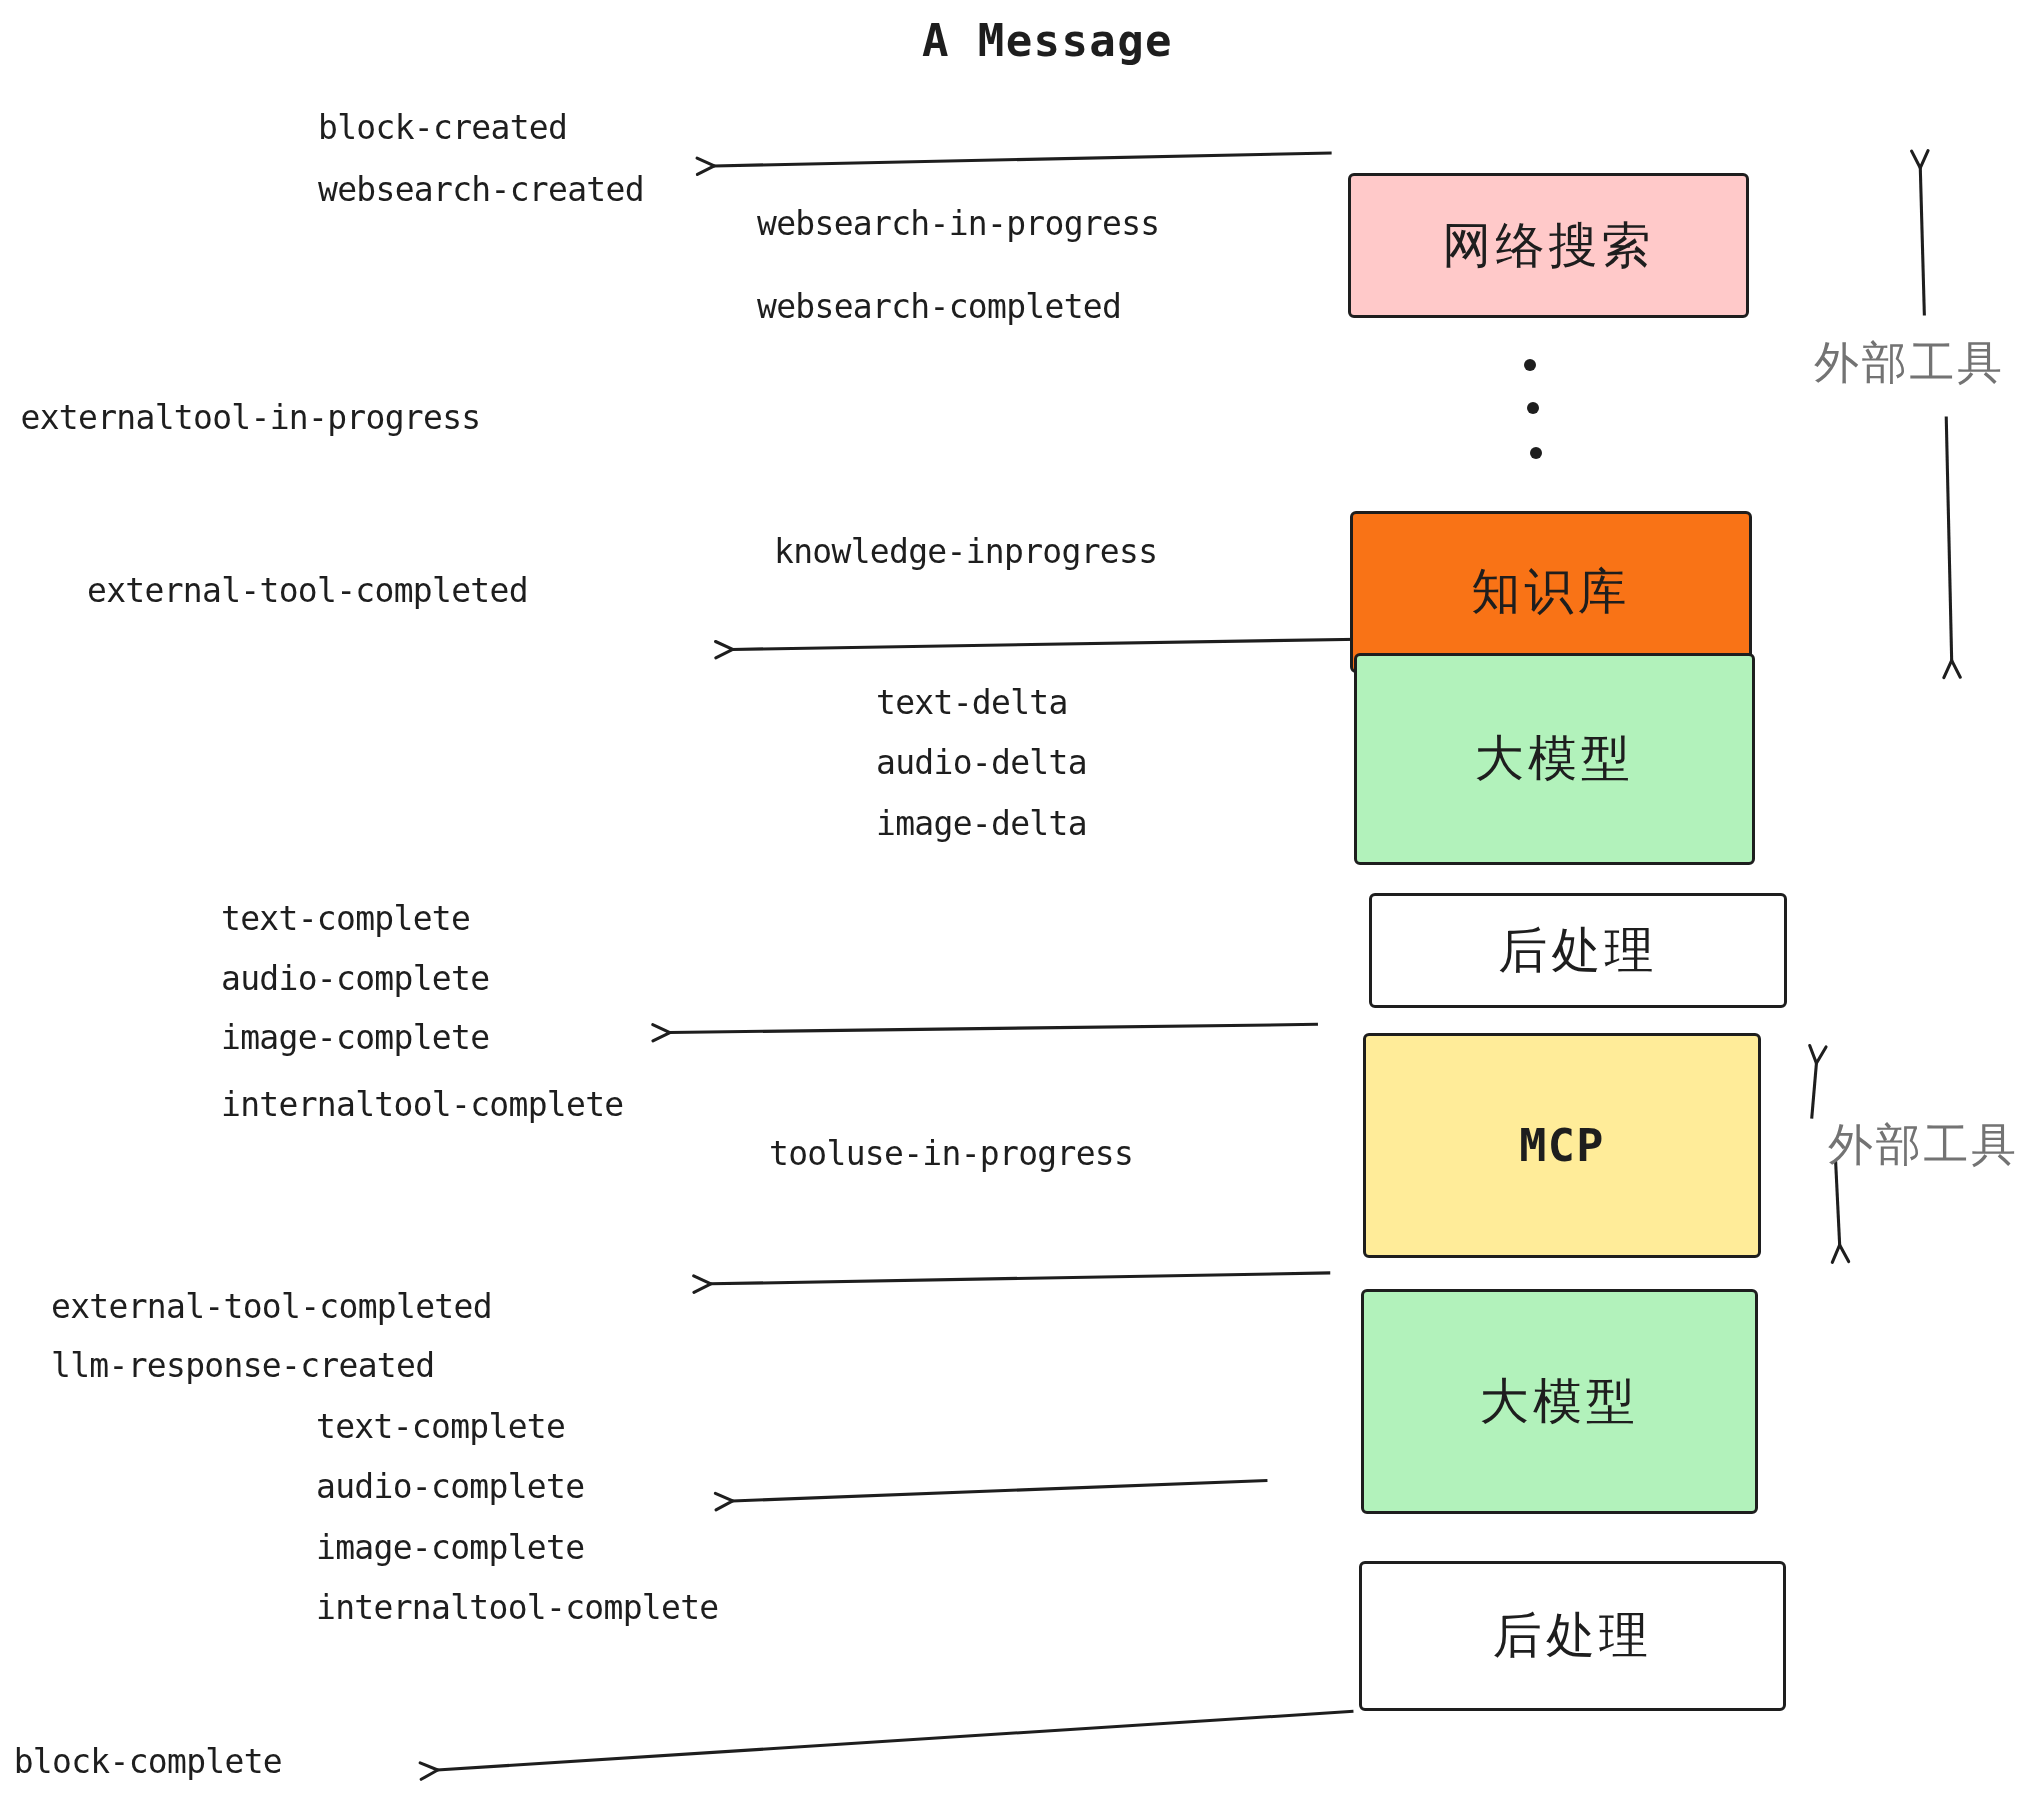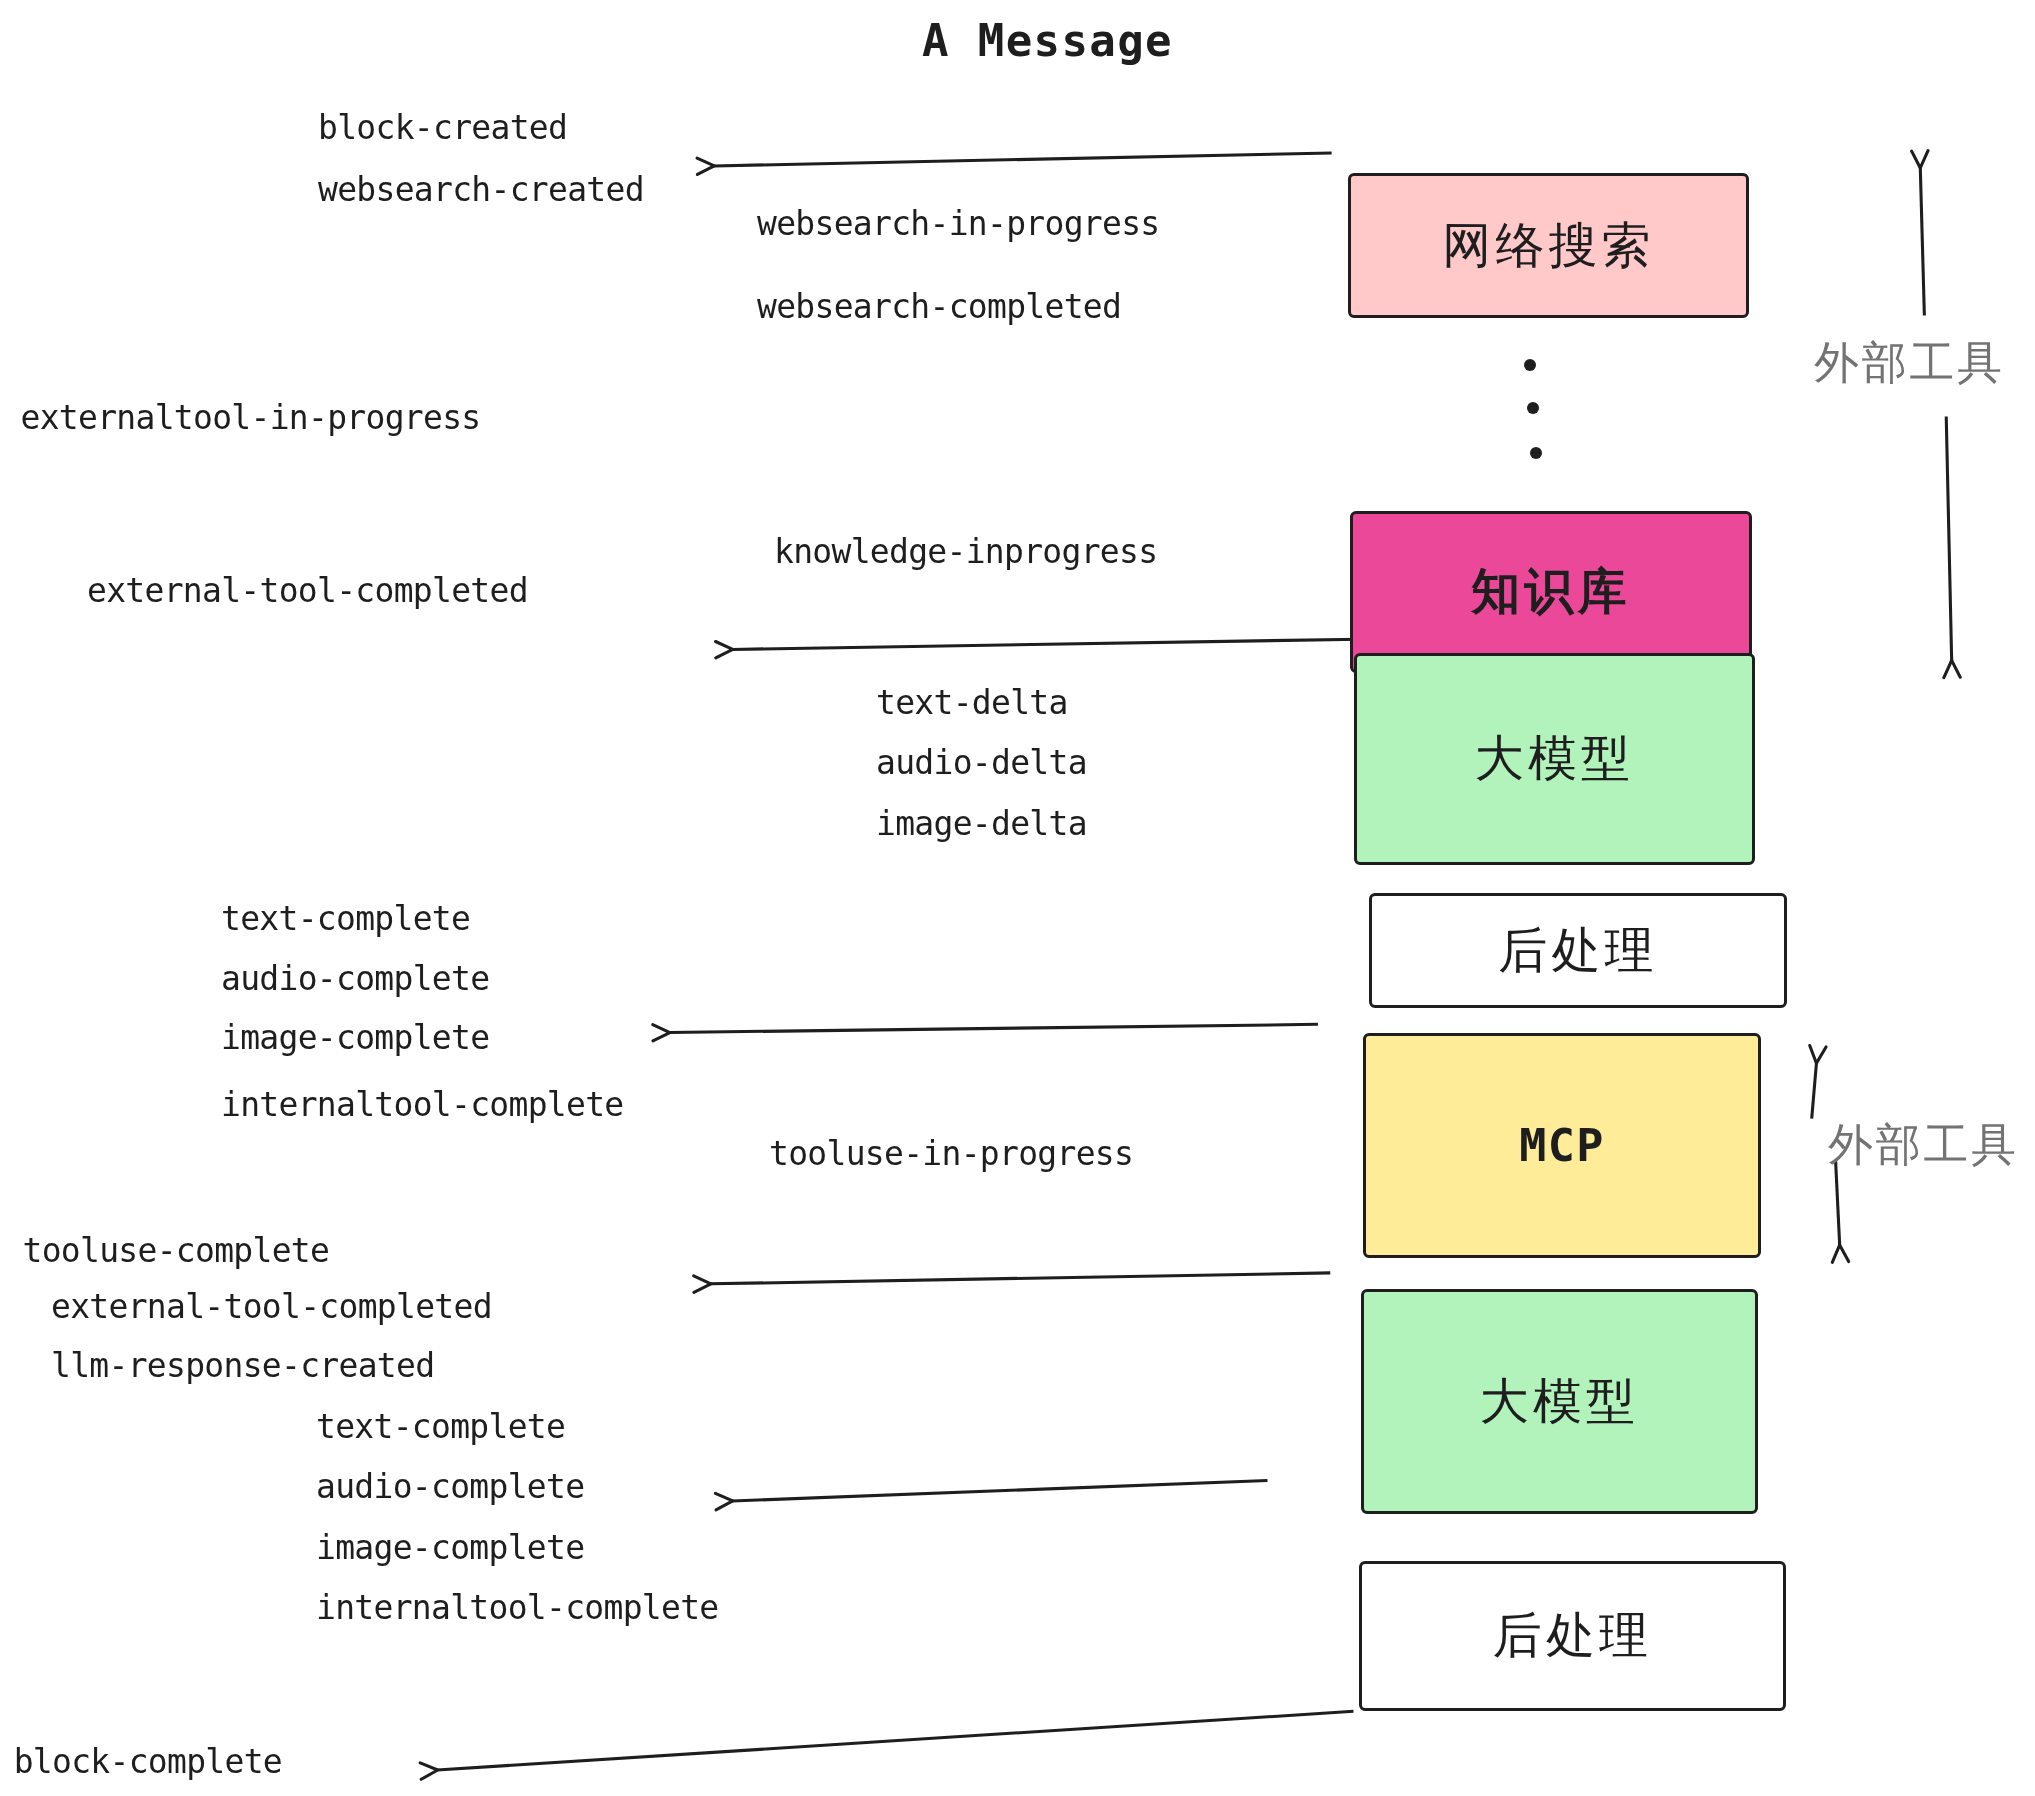--- a/index.html
+++ b/index.html
@@ -84,21 +84,21 @@
 
   <div class="title" style="left:922px;top:15px;position:absolute;">A Message</div>
 
   <div class="dot" style="left:1524px;top:359px;"></div>
   <div class="dot" style="left:1527px;top:402px;"></div>
   <div class="dot" style="left:1530px;top:447px;"></div>
 
   <div class="box" style="left: 1348px; top: 173px; width: 401px; height: 145px; background: rgb(255, 201, 201);">
     <span class="lbl">网络搜索</span>
   </div>
-  <div class="box" style="left: 1350px; top: 511px; width: 402px; height: 162px; background: #ec4899; font-weight: bold;">
+  <div class="box" style="left: 1350px; top: 511px; width: 402px; height: 162px; background: #f97316;">
     <span class="lbl">知识库</span>
   </div>
   <div class="box" style="left: 1354px; top: 653px; width: 401px; height: 212px; background: rgb(178, 242, 187);">
     <span class="lbl">大模型</span>
   </div>
   <div class="box" style="left: 1369px; top: 893px; width: 418px; height: 115px; background: rgb(255, 255, 255);">
     <span class="lbl">后处理</span>
   </div>
   <div class="box" style="left: 1363px; top: 1033px; width: 398px; height: 225px; background: rgb(255, 236, 153);">
     <span class="lbl mono">MCP</span>
@@ -121,21 +121,20 @@
   <span class="ev" style="left:87px;top:572px;">external-tool-completed</span>
   <span class="ev" style="left:774px;top:533px;">knowledge-inprogress</span>
   <span class="ev" style="left:876px;top:684px;">text-delta</span>
   <span class="ev" style="left:876px;top:744px;">audio-delta</span>
   <span class="ev" style="left:876px;top:805px;">image-delta</span>
   <span class="ev" style="left:221px;top:900px;">text-complete</span>
   <span class="ev" style="left:221px;top:960px;">audio-complete</span>
   <span class="ev" style="left:221px;top:1019px;">image-complete</span>
   <span class="ev" style="left:221px;top:1086px;">internaltool-complete</span>
   <span class="ev" style="left:769px;top:1135px;">tooluse-in-progress</span>
-  <span class="ev" style="left:22.5px;top:1232px;">tooluse-complete</span>
   <span class="ev" style="left:51px;top:1288px;">external-tool-completed</span>
   <span class="ev" style="left:51px;top:1347px;">llm-response-created</span>
   <span class="ev" style="left:316px;top:1408px;">text-complete</span>
   <span class="ev" style="left:316px;top:1468px;">audio-complete</span>
   <span class="ev" style="left:316px;top:1529px;">image-complete</span>
   <span class="ev" style="left:316px;top:1589px;">internaltool-complete</span>
   <span class="ev" style="left:13.7px;top:1743px;">block-complete</span>
 
 </div>
 

